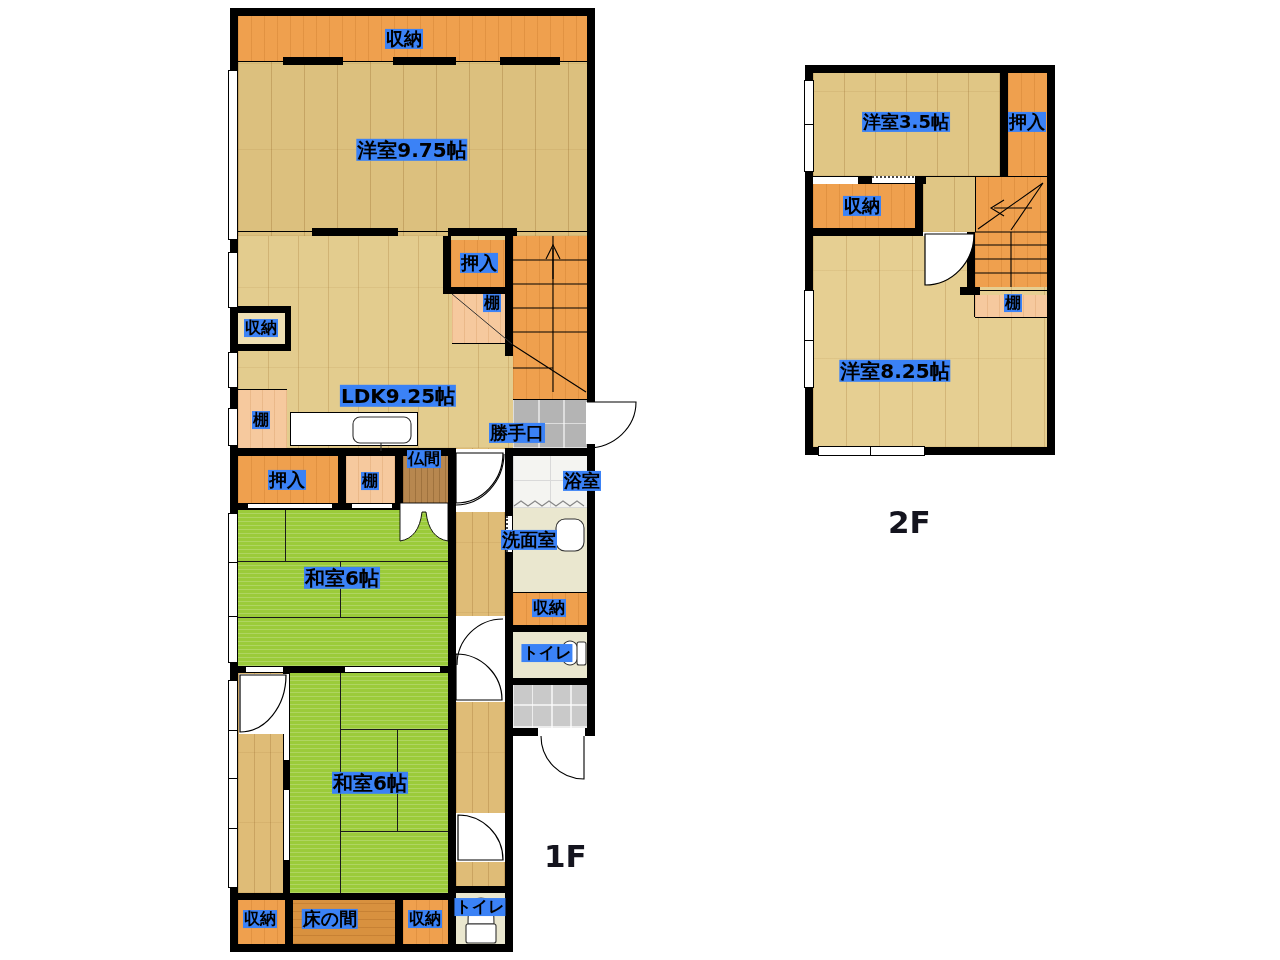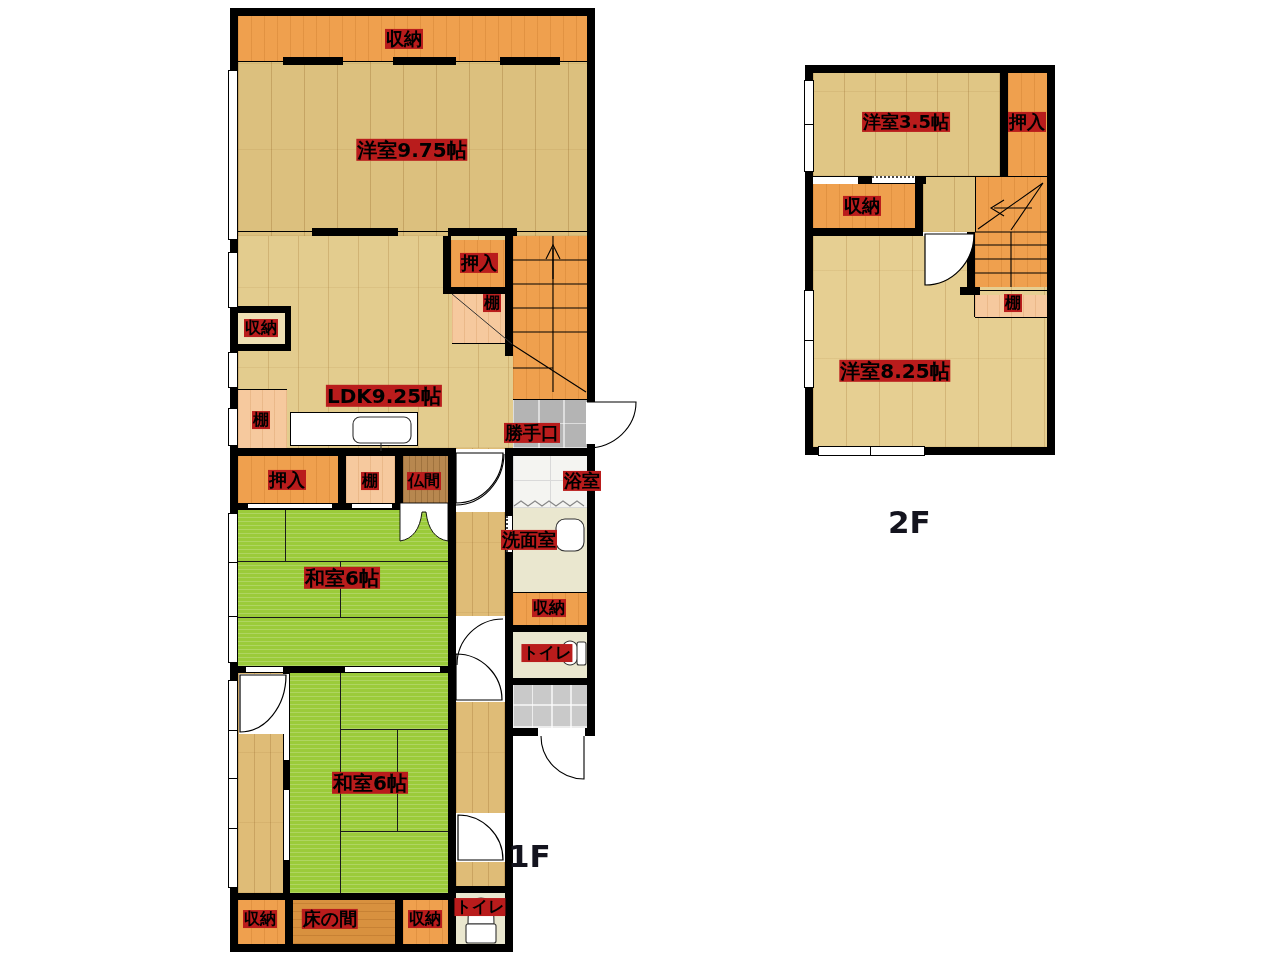--- a/index.html
+++ b/index.html
@@ -43,21 +43,21 @@
   .sani{background-color:#eae7cf;}
   .bath{background-color:#f4f4f1;background-image:
      repeating-linear-gradient(90deg,#d9d9d9 0 1px,transparent 1px 37px),
      repeating-linear-gradient(0deg,#d9d9d9 0 1px,transparent 1px 27px);}
   .tile{background-color:#c9c9c9;background-image:
      repeating-linear-gradient(90deg,rgba(255,255,255,.65) 0 1.5px,transparent 1.5px 19px),
      repeating-linear-gradient(0deg,rgba(255,255,255,.65) 0 1.5px,transparent 1.5px 22px);}
   .tileD{background-color:#b4b4b4;background-image:
      repeating-linear-gradient(90deg,rgba(255,255,255,.55) 0 1.5px,transparent 1.5px 25px),
      repeating-linear-gradient(0deg,rgba(255,255,255,.55) 0 1.5px,transparent 1.5px 24px);}
-  .lbl{position:absolute;z-index:50;transform:translate(-50%,-50%);background:#b91c1c;
+  .lbl{position:absolute;z-index:50;transform:translate(-50%,-50%);background:#3b82f6;
        color:#000;font-weight:bold;font-size:18px;line-height:1.12;white-space:nowrap;
        padding:0 1px;}
   .lbl.s{font-size:16px;}
   .lbl.lg{font-size:20px;}
   .ftitle{position:absolute;z-index:50;color:#14141e;font-weight:bold;font-size:31px;
           background:transparent;white-space:nowrap;}
   .dotted-h{position:absolute;background:#fff;border-top:2px dotted #444;}
   .dotted-v{position:absolute;background:#fff;border-left:2px dotted #444;}
   .ov{position:absolute;left:0;top:0;z-index:40;pointer-events:none;}
 </style>
@@ -248,37 +248,37 @@
       <path d="M468,924C468,906 470,898 481,898C492,898 494,906 494,924Z"></path>
       <rect x="466" y="924" width="30" height="19" rx="2"></rect>
     </g>
   </svg>
 
   <span class="lbl" style="left:404px;top:39px">収納</span>
   <span class="lbl lg" style="left:412px;top:150px">洋室9.75帖</span>
   <span class="lbl" style="left:479px;top:263px">押入</span>
   <span class="lbl s" style="left:492px;top:303px">棚</span>
   <span class="lbl s" style="left:261px;top:328px">収納</span>
-  <span class="lbl lg" style="left:384px;top:396px">LDK9.25帖</span>
+  <span class="lbl lg" style="left:398px;top:396px">LDK9.25帖</span>
   <span class="lbl s" style="left:261px;top:420px">棚</span>
-  <span class="lbl" style="left:532px;top:433px">勝手口</span>
+  <span class="lbl" style="left:517px;top:433px">勝手口</span>
   <span class="lbl" style="left:287px;top:480px">押入</span>
   <span class="lbl s" style="left:370px;top:481px">棚</span>
-  <span class="lbl s" style="left:424px;top:481px">仏間</span>
+  <span class="lbl s" style="left:424px;top:459px">仏間</span>
   <span class="lbl" style="left:582px;top:481px">浴室</span>
   <span class="lbl" style="left:529px;top:540px">洗面室</span>
   <span class="lbl s" style="left:549px;top:608px">収納</span>
   <span class="lbl s" style="left:547px;top:653px">トイレ</span>
   <span class="lbl lg" style="left:342px;top:578px">和室6帖</span>
   <span class="lbl lg" style="left:370px;top:783px">和室6帖</span>
   <span class="lbl s" style="left:260px;top:919px">収納</span>
   <span class="lbl" style="left:330px;top:919px">床の間</span>
   <span class="lbl s" style="left:425px;top:919px">収納</span>
   <span class="lbl s" style="left:480px;top:907px">トイレ</span>
-  <div class="ftitle" style="left:508px;top:838px">1F</div>
+  <div class="ftitle" style="left:544px;top:838px">1F</div>
 
   <span class="lbl" style="left:906px;top:122px">洋室3.5帖</span>
   <span class="lbl" style="left:1027px;top:122px">押入</span>
   <span class="lbl" style="left:862px;top:206px">収納</span>
   <span class="lbl s" style="left:1013px;top:303px">棚</span>
   <span class="lbl lg" style="left:895px;top:371px">洋室8.25帖</span>
   <div class="ftitle" style="left:888px;top:504px">2F</div>
 
 </div>
 

